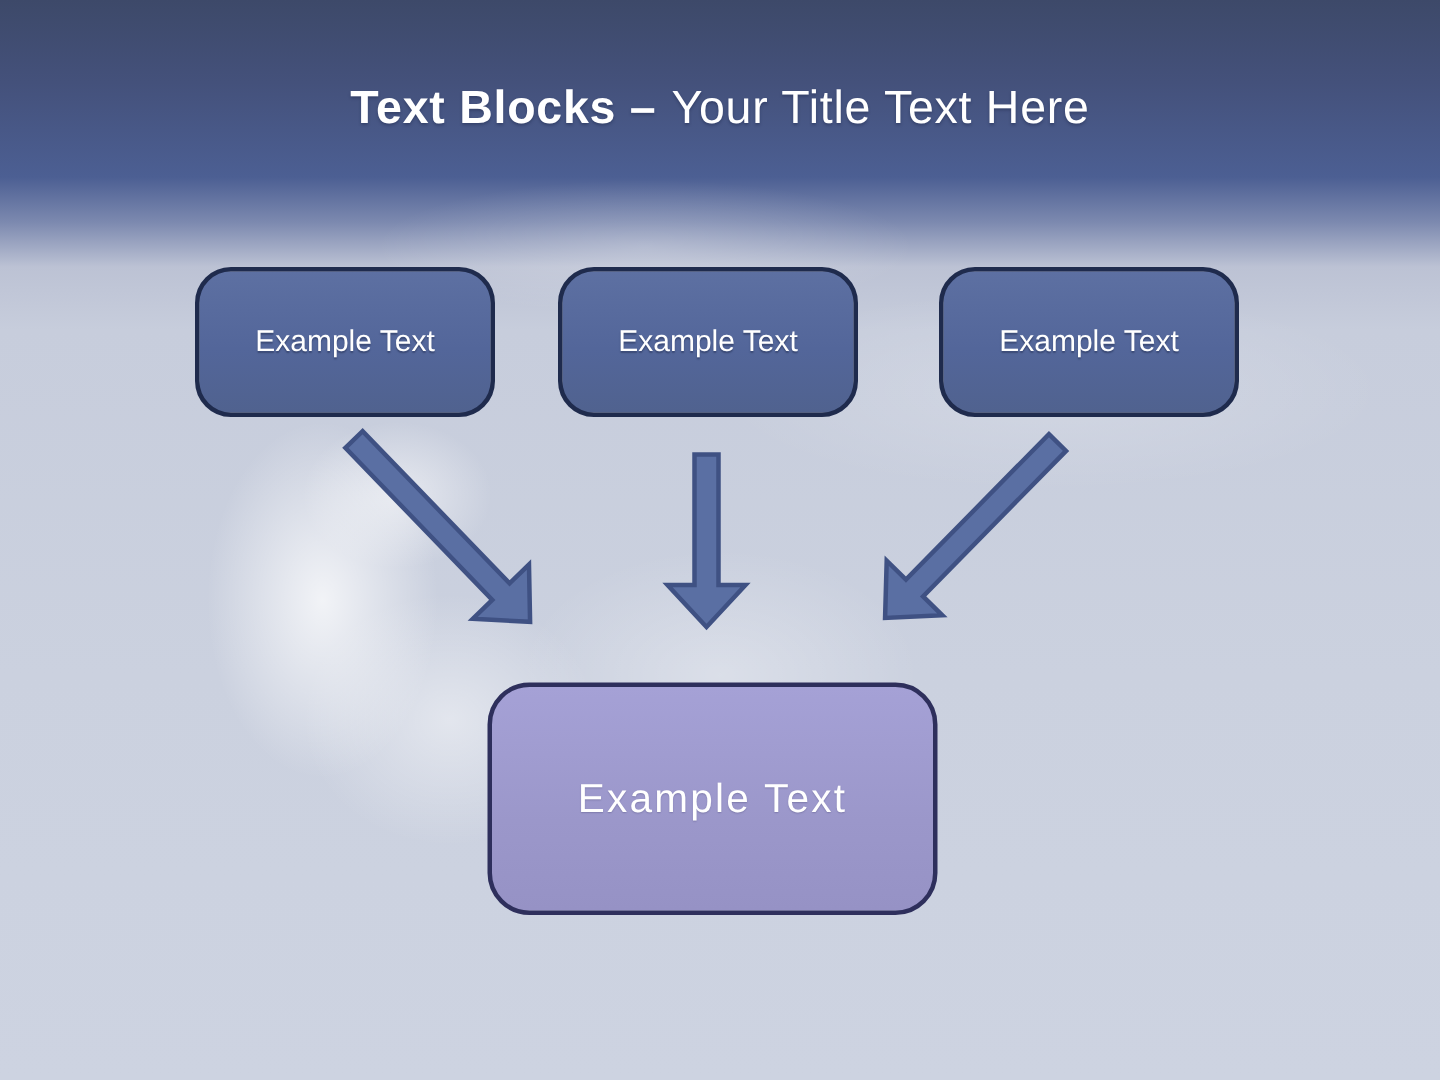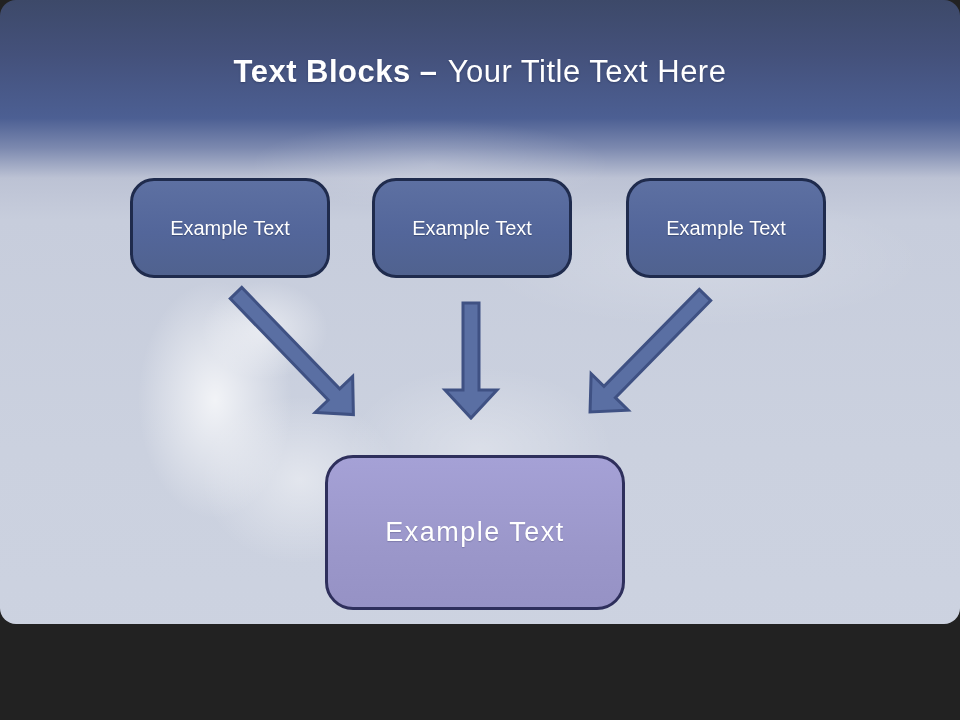--- a/index.html
+++ b/index.html
@@ -4,33 +4,32 @@
 <style>
   html, body {
     margin: 0;
     padding: 0;
     background: #222;
     font-family: "Liberation Sans", "DejaVu Sans", sans-serif;
   }
   .slide {
     position: relative;
     width: 960px;
-    height: 624px;
+    height: 720px;
     overflow: hidden;
     
     background: linear-gradient(180deg,
       #3d4969 0px,
       #44517b 55px,
       #4c5f93 118px,
       #7c89af 148px,
       #bcc2d4 178px,
       #c7cddc 220px,
       #cbd1df 450px,
       #cdd3e1 720px);
-    border-radius: 16px;
   }
   
   .clouds {
     position: absolute;
     inset: 0;
     background:
       radial-gradient(ellipse 110px 170px at 215px 400px, rgba(255,255,255,0.75), rgba(255,255,255,0) 70%),
       radial-gradient(ellipse 90px 70px  at 265px 330px, rgba(255,255,255,0.55), rgba(255,255,255,0) 70%),
       radial-gradient(ellipse 140px 120px at 300px 480px, rgba(255,255,255,0.45), rgba(255,255,255,0) 70%),
       radial-gradient(ellipse 190px 120px at 480px 450px, rgba(255,255,255,0.30), rgba(255,255,255,0) 70%),

